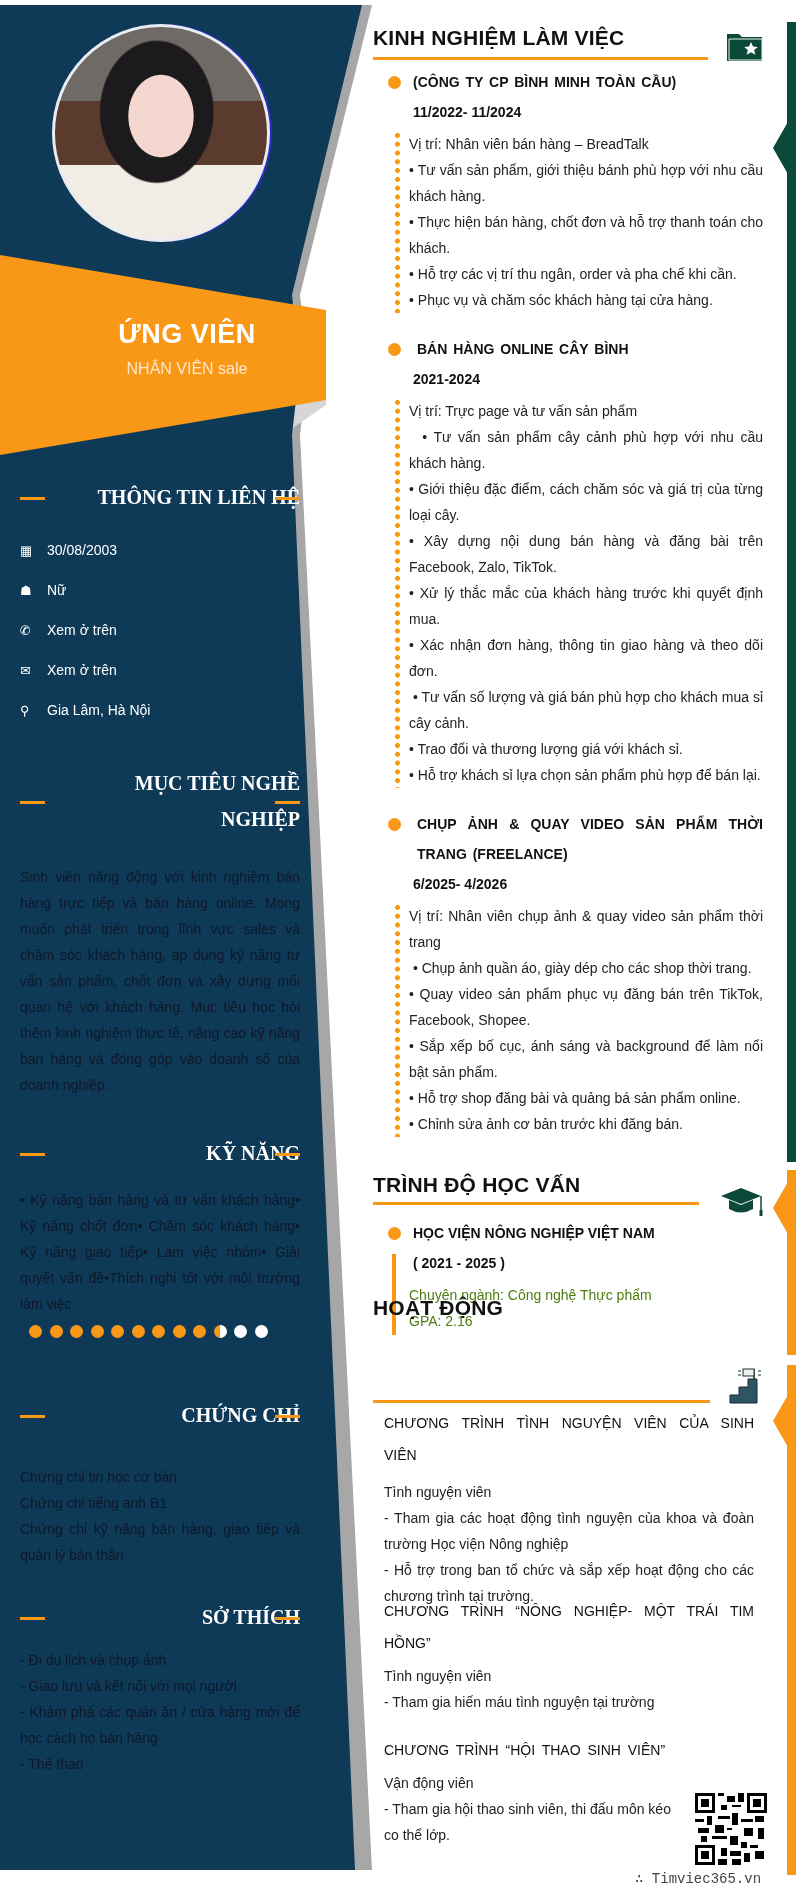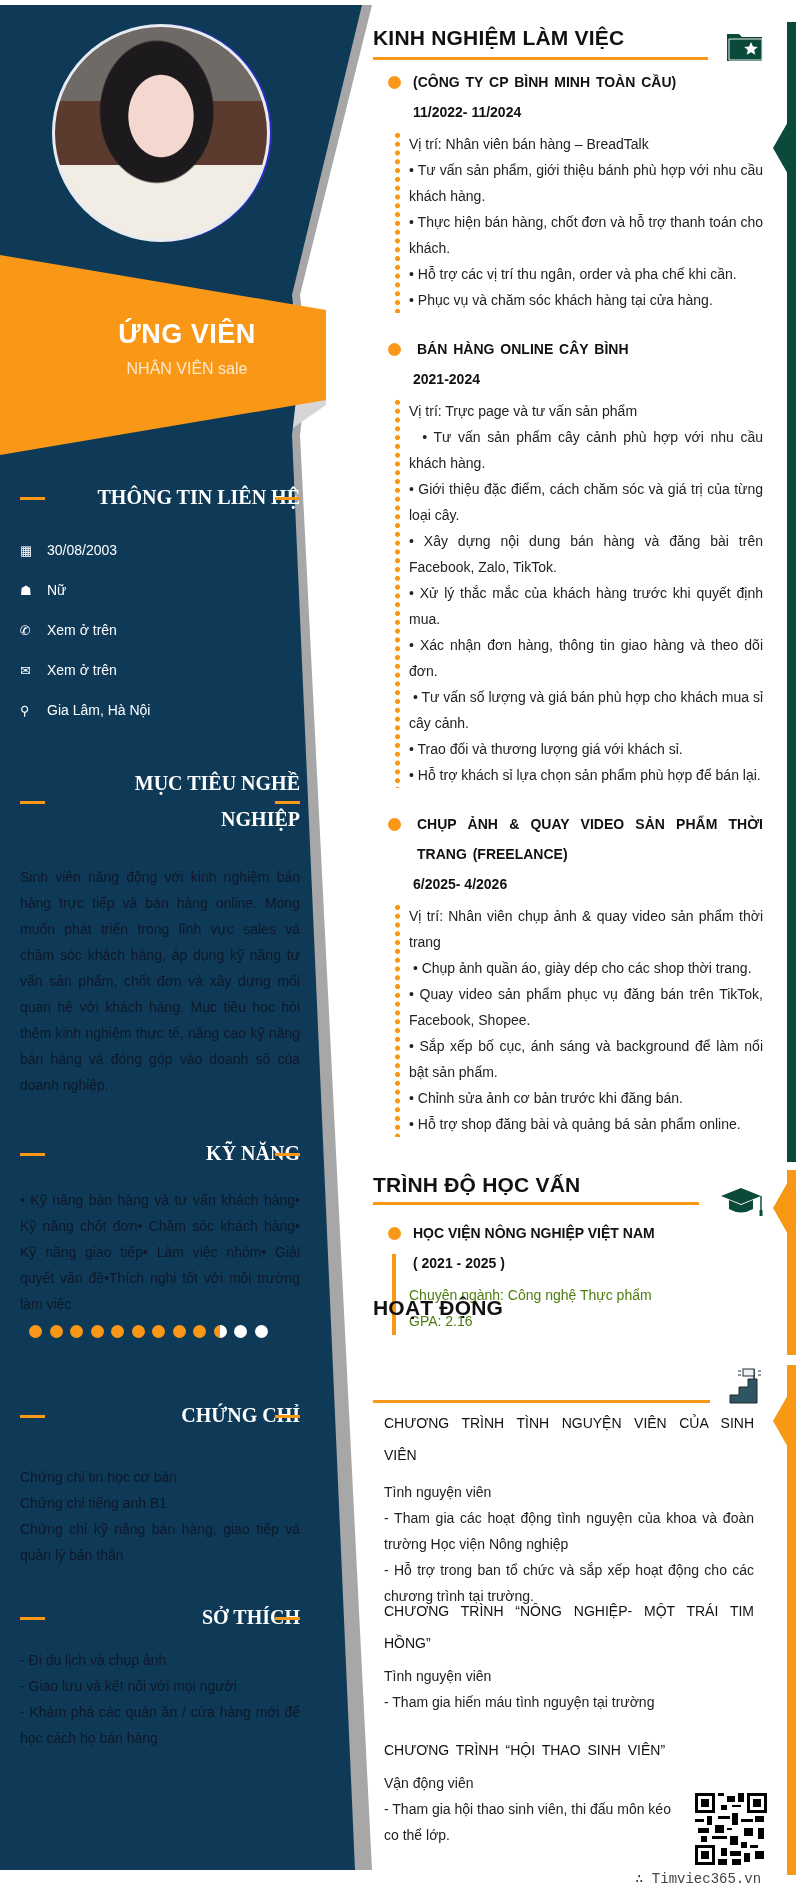--- a/index.html
+++ b/index.html
@@ -168,20 +168,21 @@
 
 <div class="l-heading" style="top:1599px">
   <span class="dash left"></span>
   <span>SỞ THÍCH</span>
   <span class="dash right"></span>
 </div>
 <div class="l-text" style="top:1647px; text-align:left">
   <div>- Đi du lịch và chụp ảnh</div>
   <div>- Giao lưu và kết nối với mọi người</div>
   <div style="text-align:justify">- Khám phá các quán ăn / cửa hàng mới để học cách họ bán hàng</div>
+  <div>- Thể thao</div>
 </div>
 
 <div class="r-bar" style="top:22px; height:1140px; background:#0b4a3a">
   <div class="tip" style="top:98px; background:#0b4a3a"></div>
 </div>
 <div class="r-bar" style="top:1170px; height:185px; background:#f99716">
   <div class="tip" style="top:10px; background:#f99716"></div>
 </div>
 <div class="r-bar" style="top:1365px; height:510px; background:#f99716">
   <div class="tip" style="top:28px; background:#f99716"></div>
@@ -227,22 +228,22 @@
 
 <div class="exp" style="top:809px">
   <span class="bullet" style="top:9px"></span>
   <div class="e-title" style="margin-left:44px">CHỤP ẢNH &amp; QUAY VIDEO SẢN PHẨM THỜI TRANG (FREELANCE)</div>
   <div class="e-date">6/2025- 4/2026</div>
   <div class="e-body">
     <div>Vị trí: Nhân viên chụp ảnh &amp; quay video sản phẩm thời trang</div>
     <div style="white-space:pre-wrap"> • Chụp ảnh quần áo, giày dép cho các shop thời trang.</div>
     <div>• Quay video sản phẩm phục vụ đăng bán trên TikTok, Facebook, Shopee.</div>
     <div>• Sắp xếp bố cục, ánh sáng và background để làm nổi bật sản phẩm.</div>
+    <div>• Hỗ trợ shop đăng bài và quảng bá sản phẩm online.</div>
     <div>• Chỉnh sửa ảnh cơ bản trước khi đăng bán.</div>
-    <div>• Hỗ trợ shop đăng bài và quảng bá sản phẩm online.</div>
   </div>
 </div>
 
 <div class="r-section-title" style="top:1173px">TRÌNH ĐỘ HỌC VẤN</div>
 <div class="r-underline" style="top:1202px; width:326px"></div>
 <svg class="r-icon" style="left:719px; top:1186px" width="46" height="32" viewBox="0 0 46 32">
   <path d="M2 10 L22 2 L42 10 L22 18 z" fill="#0b4a3a"></path>
   <path d="M10 14 v9 q12 7 24 0 v-9 l-12 5 z" fill="#0b4a3a"></path>
   <line x1="42" y1="10" x2="42" y2="26" stroke="#0b4a3a" stroke-width="1.5"></line>
   <rect x="40.5" y="24" width="3" height="6" fill="#0b4a3a"></rect>

